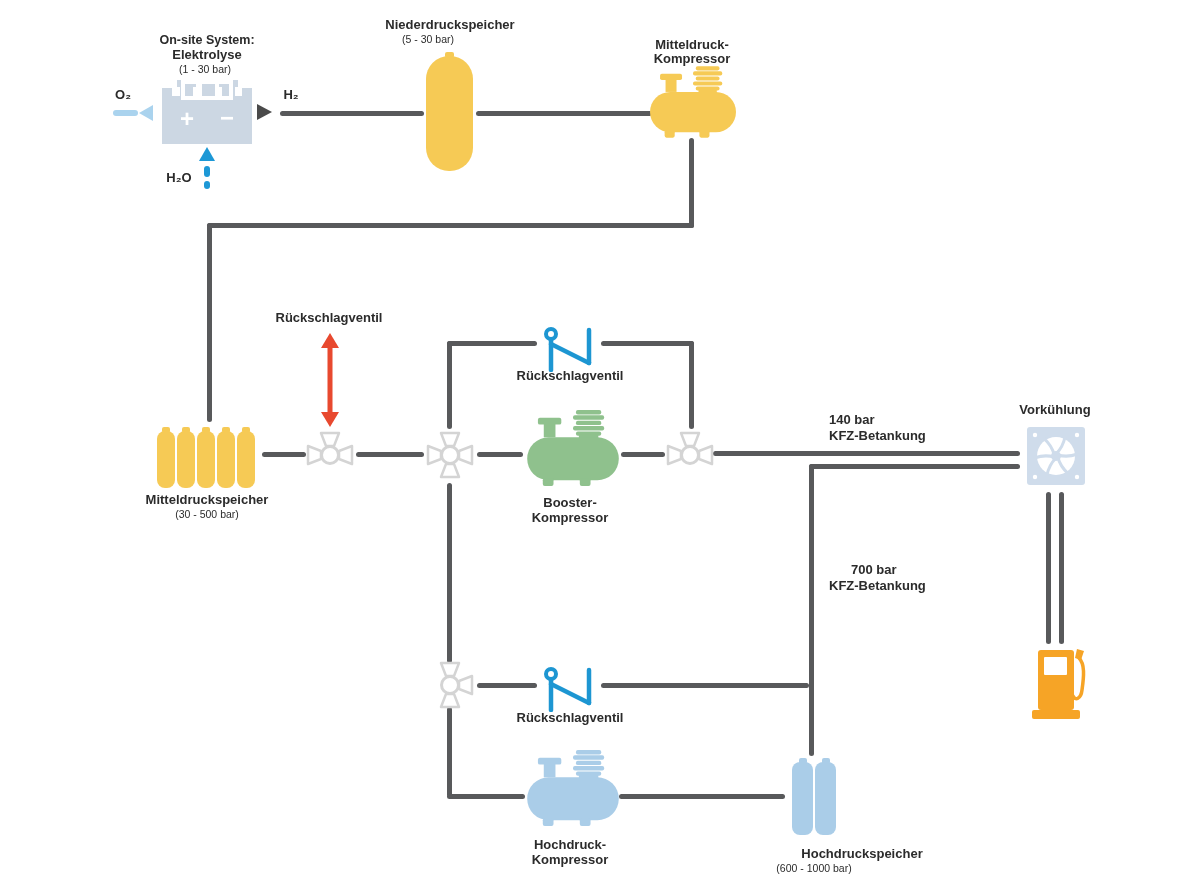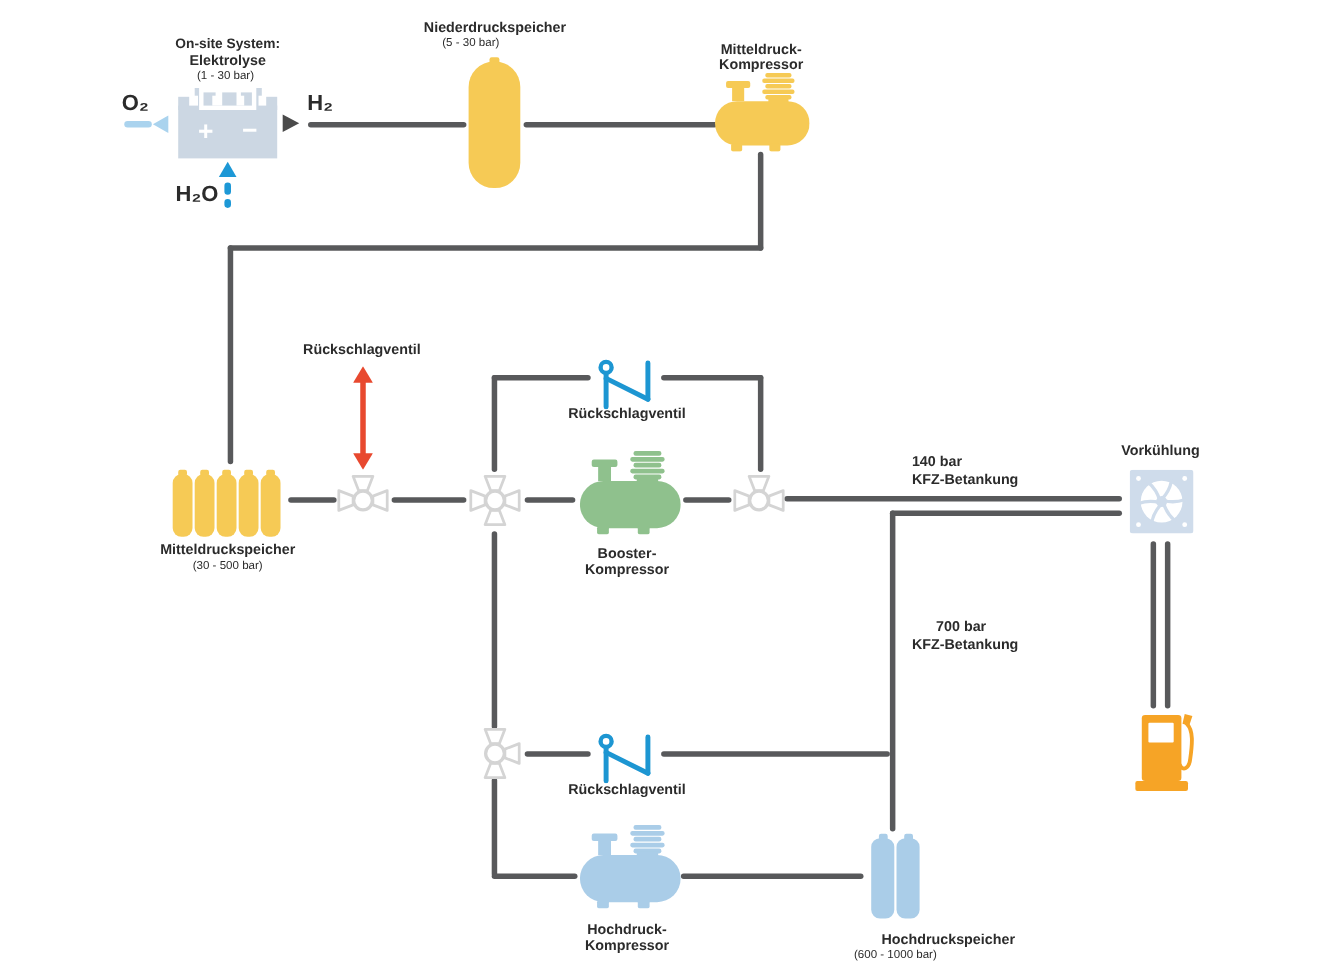--- a/index.html
+++ b/index.html
@@ -4,21 +4,21 @@
 <style>
   html,body{margin:0;padding:0;background:#fff;}
   #stage{position:relative;width:1200px;height:883px;background:#ffffff;overflow:hidden;
          font-family:"Liberation Sans",sans-serif;}
   .pipe{position:absolute;background:#58595b;border-radius:3px;}
   .lbl{position:absolute;white-space:nowrap;color:#2b2b2b;
        font:700 13px/15px "Liberation Sans",sans-serif;}
   .ctr{transform:translateX(-50%);text-align:center;}
   .rg{font-weight:700;font-size:12.5px;}
   .sub{font-weight:400;font-size:10.5px;}
-  .chem{font-size:20px;}
+  .chem{font-size:13px;}
   .icon{position:absolute;}
   
   .tank{position:absolute;background:#f6ca55;border-radius:23px;}
   .tanknub{position:absolute;background:#f6ca55;border-radius:2px;}
   
   .bottles{position:absolute;display:flex;gap:2px;}
   .bottle{position:relative;background:#f6ca55;border-radius:8px;}
   .bottle::before{content:"";position:absolute;top:-4px;left:50%;transform:translateX(-50%);
                   width:8px;height:6px;border-radius:2px;background:inherit;}
   .bottle.blue{background:#aacde8;}

